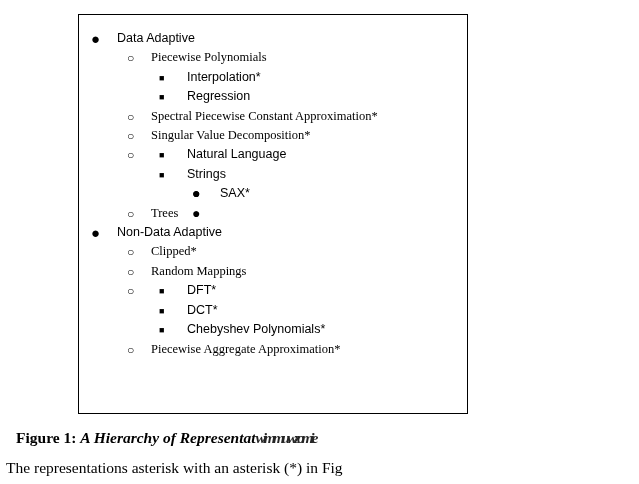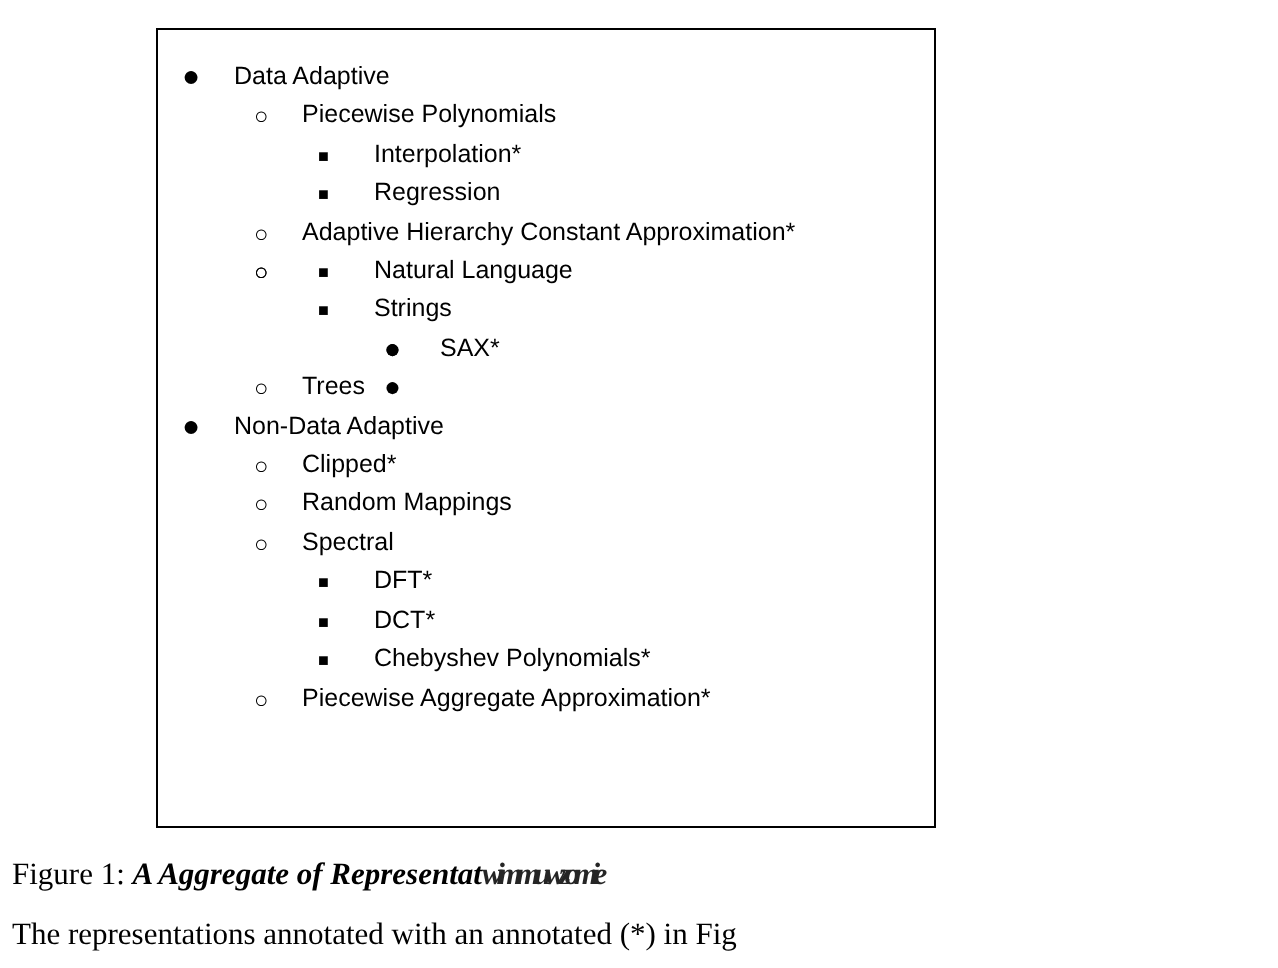--- a/index.html
+++ b/index.html
@@ -78,36 +78,37 @@
   .lvl1 > li > .bullet { font-size: 15px; line-height: 19.4px; }
   .lvl2 > li > .bullet { font-size: 12px; line-height: 20px; }
   .lvl3 > li > .bullet { font-size: 9px; line-height: 21px; }
   .lvl4 > li > .bullet { font-size: 14px; line-height: 19.4px; }
 
   .label {
     display: inline-block;
     padding-left: 24px;
   }
   .lvl1 > li > .label { font-weight: normal; padding-left: 26px; }
-  .lvl2 > li > .label { padding-left: 24px; }
+  .lvl2 > li > .label { padding-left: 24px; font-family: Liberation Serif, serif; }
   .lvl3 > li > .label { padding-left: 28px; }
   .lvl4 > li > .label { padding-left: 28px; }
 
   .caption {
     position: absolute;
     left: 6px;
     top: 428px;
     width: 628px;
     font-family: "Liberation Serif", serif;
     font-size: 15.5px;
     line-height: 19px;
     white-space: nowrap;
   }
   .caption .cap-label {
-    font-weight: normal;
+    font-weight: bold;
+    margin-left: 10px;
   }
   .caption .cap-title {
     font-weight: bold;
     font-style: italic;
   }
   .caption .cap-overlap {
     font-weight: bold;
     font-style: italic;
     letter-spacing: -3.2px;
     opacity: 0.85;
@@ -146,25 +147,26 @@
             </li>
             <li>
               <span class="bullet">■</span>
               <span class="label">Regression</span>
             </li>
           </ul>
         </li>
 
         <li>
           <span class="bullet">○</span>
-          <span class="label">Adaptive Hierarchy Constant Approximation*</span>
-        </li>
-
-        <li>
-          <span class="bullet">○</span>
+          <span class="label">Spectral Piecewise Constant Approximation*</span>
+        </li>
+
+        <li>
+          <span class="bullet">○</span>
+          <span class="label">Singular Value Decomposition*</span>
         </li>
 
         <li>
           <span class="bullet">○</span>
           <ul class="lvl3">
             <li>
               <span class="bullet">■</span>
               <span class="label">Natural Language</span>
             </li>
             <li>
@@ -204,21 +206,20 @@
           <span class="label">Clipped*</span>
         </li>
 
         <li>
           <span class="bullet">○</span>
           <span class="label">Random Mappings</span>
         </li>
 
         <li>
           <span class="bullet">○</span>
-          <span class="label">Spectral</span>
           <ul class="lvl3">
             <li>
               <span class="bullet">■</span>
               <span class="label">DFT*</span>
             </li>
             <li>
               <span class="bullet">■</span>
               <span class="label">DCT*</span>
             </li>
             <li>
@@ -234,16 +235,16 @@
         </li>
 
       </ul>
     </li>
 
   </ul>
 </div>
 
 <div class="caption">
   <span class="cap-label">Figure 1:</span>
-  <span class="cap-title">A Aggregate of Representat</span><span class="cap-overlap">wimmuwzomie</span>
+  <span class="cap-title">A Hierarchy of Representat</span><span class="cap-overlap">wimmuwzomie</span>
 </div>
 
-<div class="body-text">The representations annotated with an annotated (*) in Fig</div>
+<div class="body-text">The representations asterisk with an asterisk (*) in Fig</div>
 
 </body></html>

